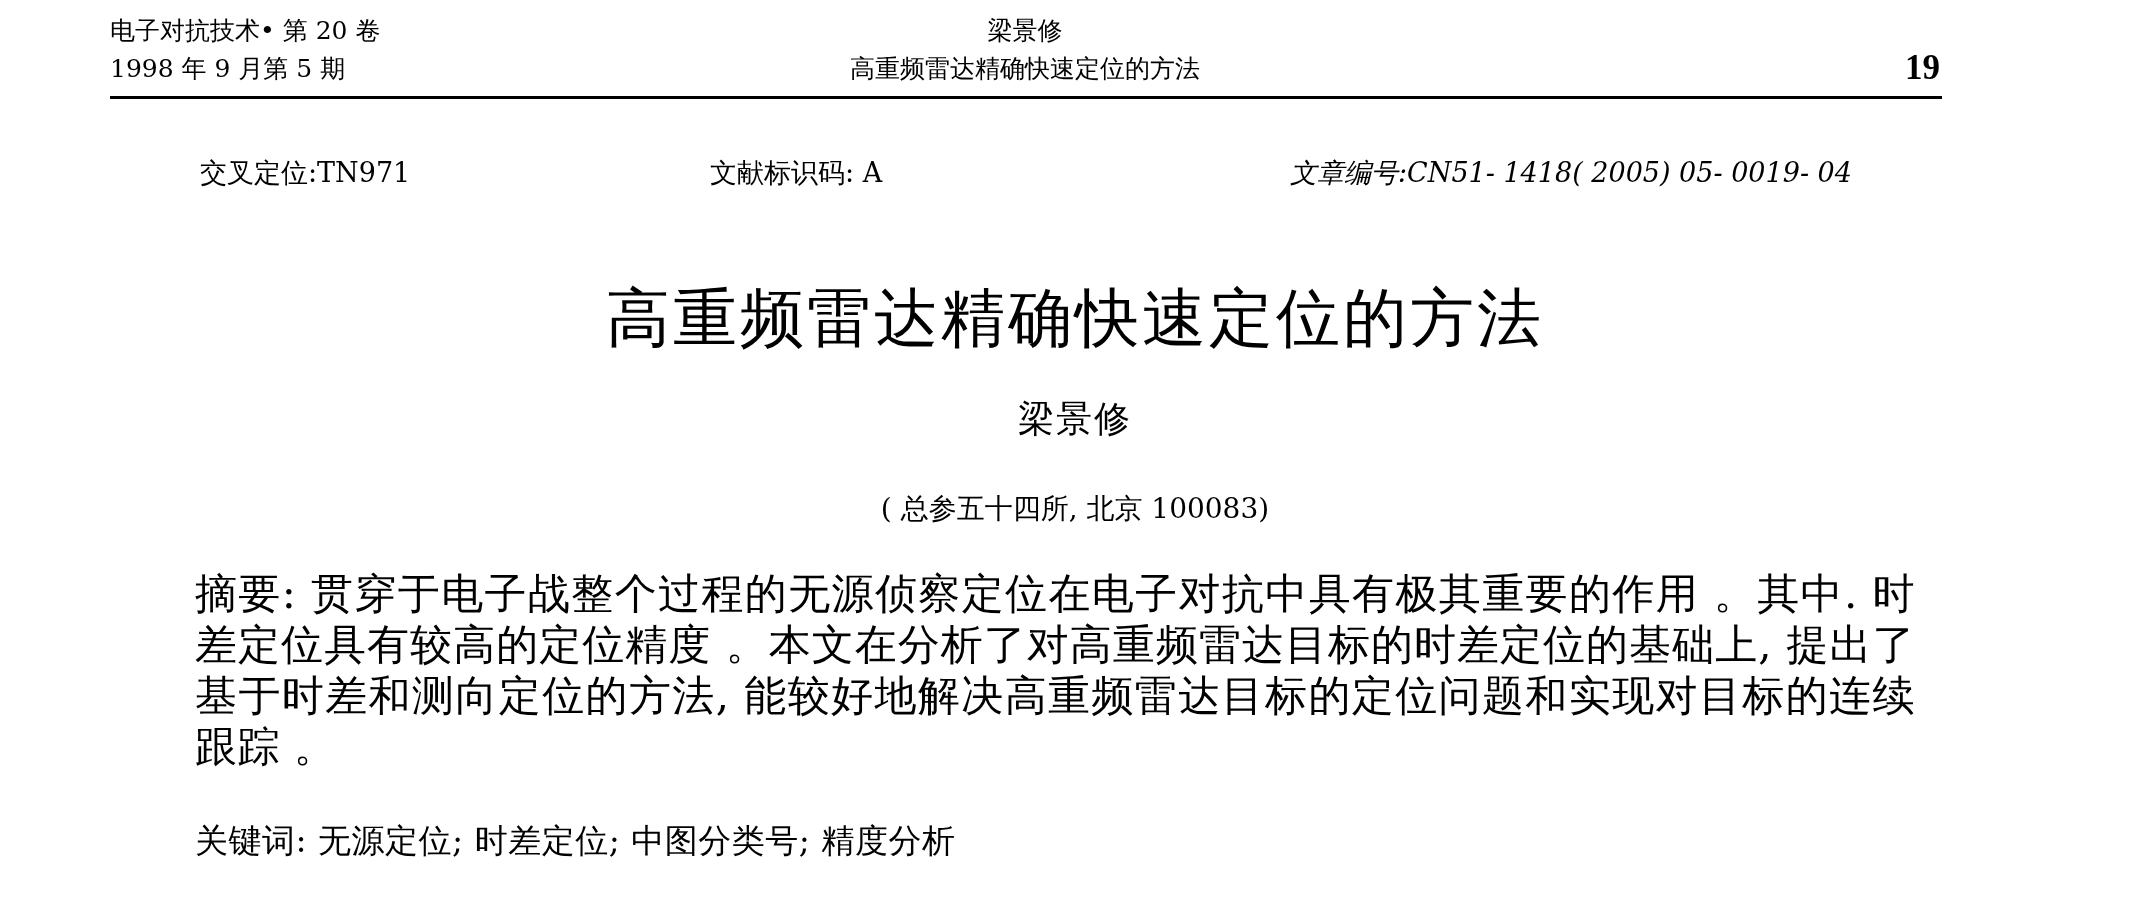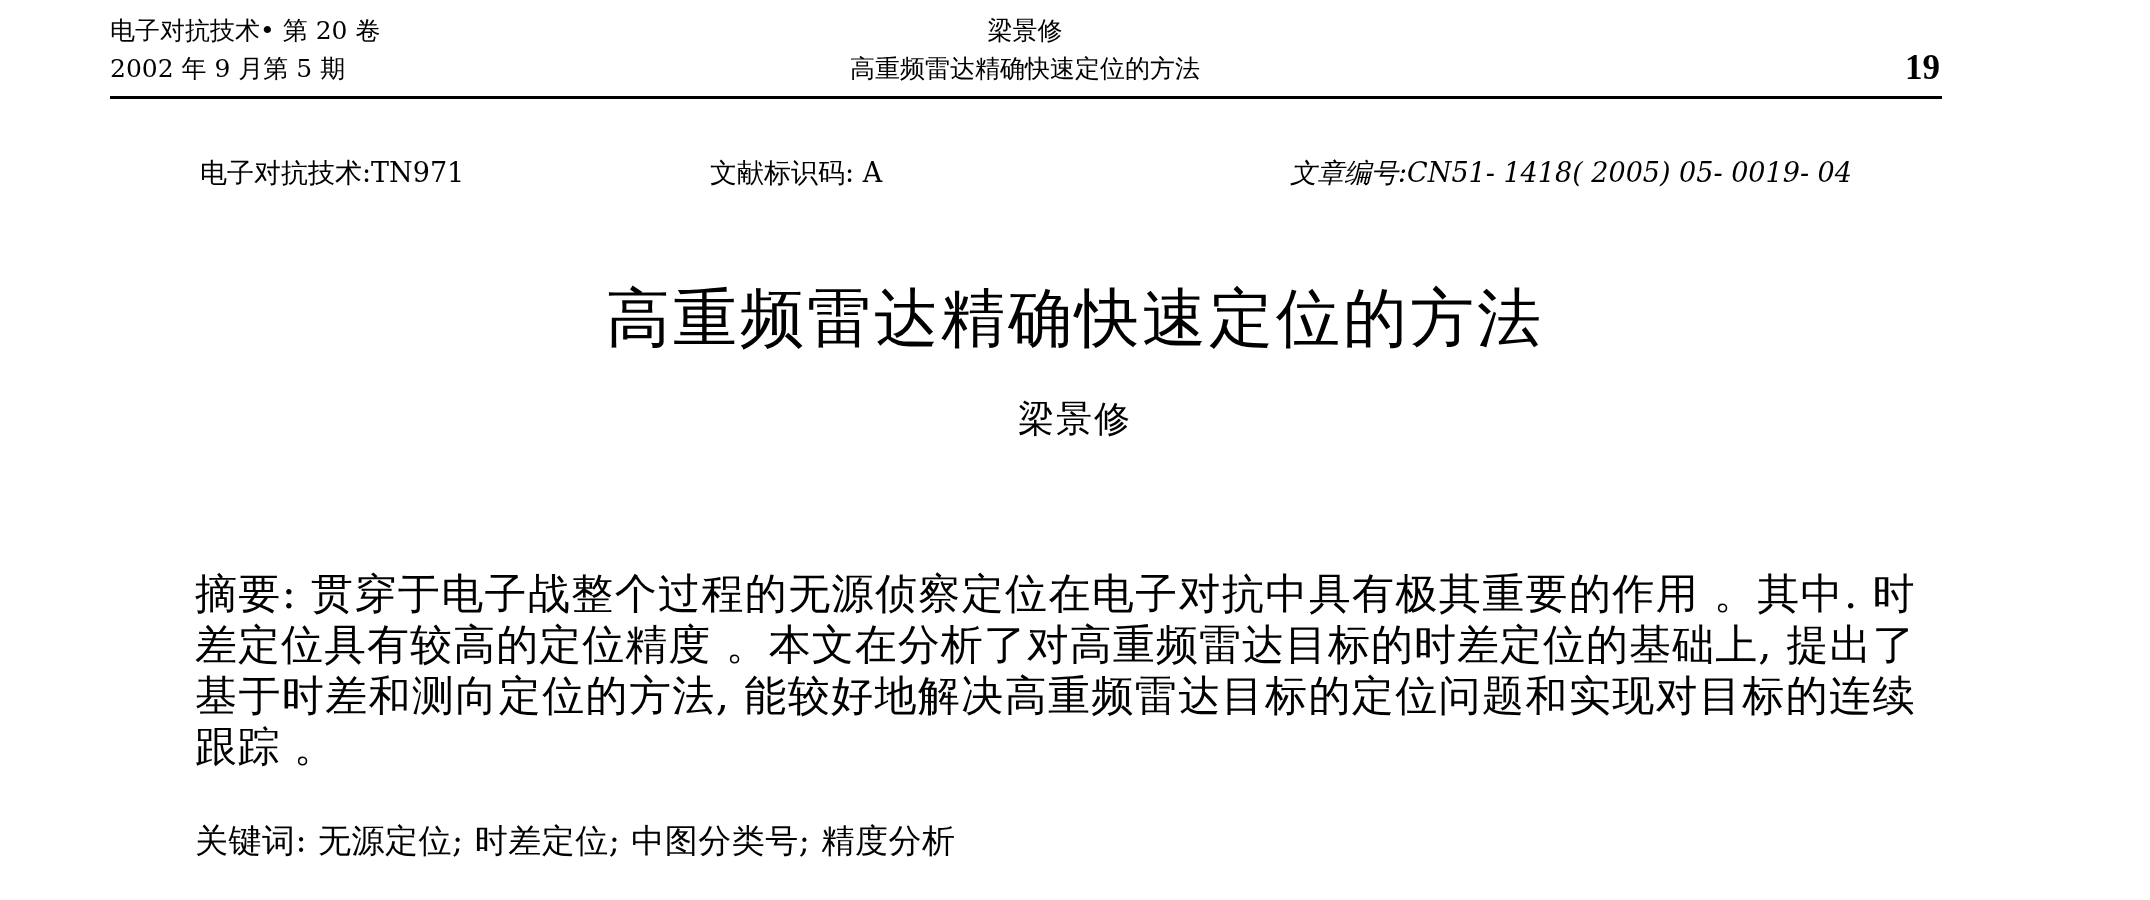--- a/index.html
+++ b/index.html
@@ -134,39 +134,40 @@
   }
 </style>
 </head>
 <body>
 
 <div class="page">
 
   <div class="running-head">
     <div class="rh-left">
       <div>电子对抗技术• 第 20 卷</div>
-      <div>2002 年 9 月第 5 期</div>
+      <div>1998 年 9 月第 5 期</div>
     </div>
     <div class="rh-center">
       <div>梁景修</div>
       <div>高重频雷达精确快速定位的方法</div>
     </div>
     <div class="rh-right">19</div>
   </div>
 
   <div class="rule"></div>
 
   <div class="class-line">
-    <div class="cl-item cl-1">电子对抗技术:TN971</div>
+    <div class="cl-item cl-1">交叉定位:TN971</div>
     <div class="cl-item cl-2">文献标识码: A</div>
     <div class="cl-item cl-3">文章编号:CN51- 1418( 2005) 05- 0019- 04</div>
   </div>
 
   <div class="title">高重频雷达精确快速定位的方法</div>
 
   <div class="author">梁景修</div>
 
+  <div class="affiliation">( 总参五十四所, 北京 100083)</div>
 
   <div class="abstract">摘要: 贯穿于电子战整个过程的无源侦察定位在电子对抗中具有极其重要的作用 。其中. 时差定位具有较高的定位精度 。本文在分析了对高重频雷达目标的时差定位的基础上, 提出了基于时差和测向定位的方法, 能较好地解决高重频雷达目标的定位问题和实现对目标的连续跟踪 。</div>
 
   <div class="keywords">关键词: 无源定位; 时差定位; 中图分类号; 精度分析</div>
 
 </div>
 
 </body></html>

